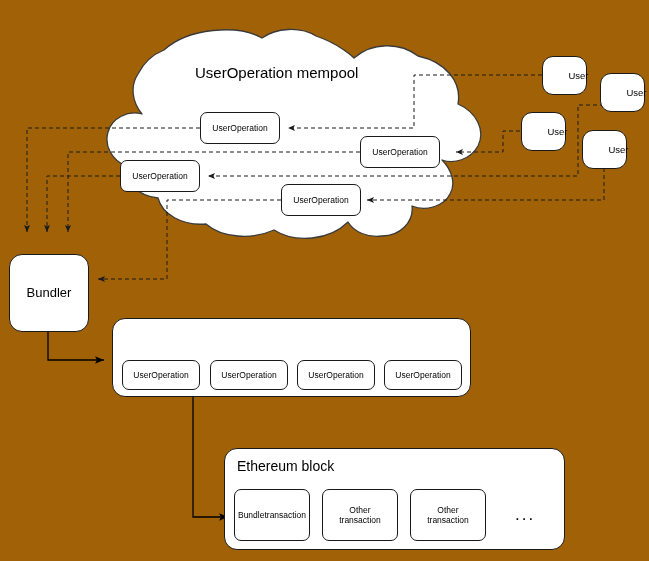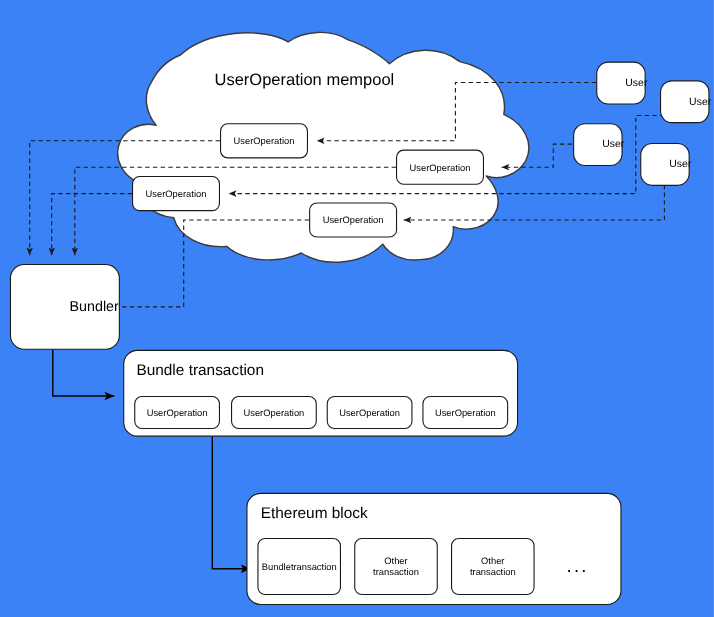--- a/index.html
+++ b/index.html
@@ -9,21 +9,21 @@
     background: #ffffff;
   }
   body {
     font-family: "Liberation Sans", sans-serif;
     color: #000000;
   }
   #canvas {
     position: relative;
     width: 649px;
     height: 561px;
-    background: #3b82f6;
+    background: #a16207;
     overflow: hidden;
   }
   #vector-layer {
     position: absolute;
     left: 0;
     top: 0;
     width: 649px;
     height: 561px;
   }
   .node {
@@ -174,26 +174,25 @@
   <div class="node rnd-md lbl-user" style="left:600px; top:73px; width:45px; height:39px;">
     <span>User</span>
   </div>
   <div class="node rnd-md lbl-user" style="left:521px; top:112px; width:45px; height:39px;">
     <span>User</span>
   </div>
   <div class="node rnd-md lbl-user" style="left:582px; top:130px; width:45px; height:39px;">
     <span>User</span>
   </div>
 
-  <div class="node rnd-lg lbl-bundler" style="left:9px; top:240px; width:100px; height:78px;justify-content:flex-end;">
+  <div class="node rnd-lg lbl-bundler" style="left:9px; top:254px; width:80px; height:78px;">
     <span>Bundler</span>
   </div>
 
   <div class="container-box" style="left:112px; top:318px; width:359px; height:79px;"></div>
-  <div class="container-title" style="left:124px; top:328px;">Bundle transaction</div>
 
   <div class="node rnd-sm lbl-tx" style="left:122px; top:360px; width:78px; height:30px;">
     <span>UserOperation</span>
   </div>
   <div class="node rnd-sm lbl-tx" style="left:210px; top:360px; width:78px; height:30px;">
     <span>UserOperation</span>
   </div>
   <div class="node rnd-sm lbl-tx" style="left:297px; top:360px; width:78px; height:30px;">
     <span>UserOperation</span>
   </div>

